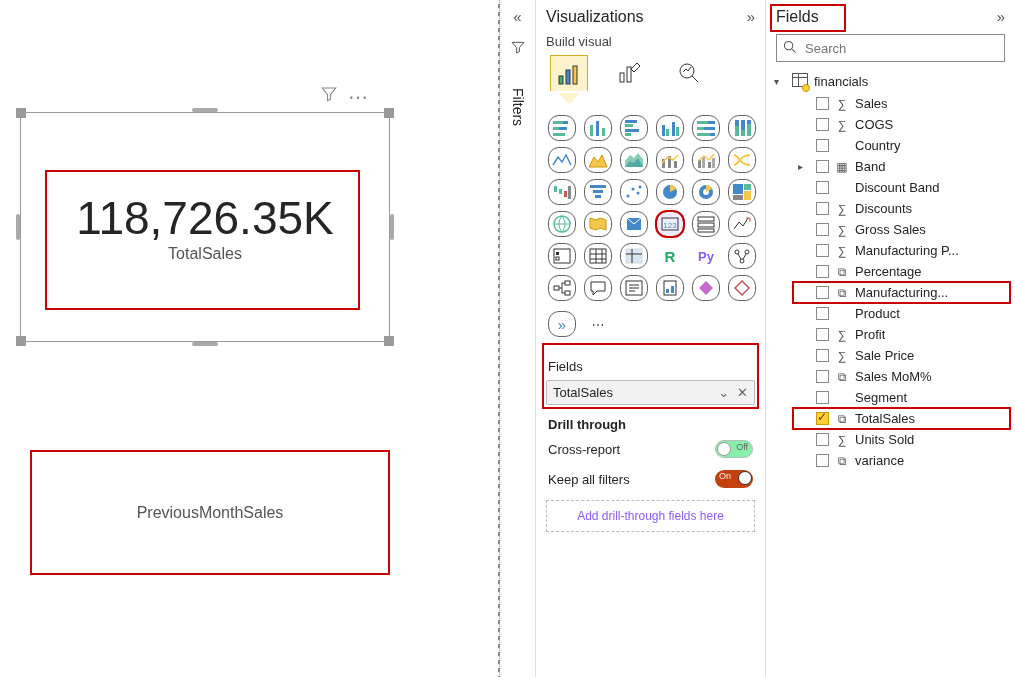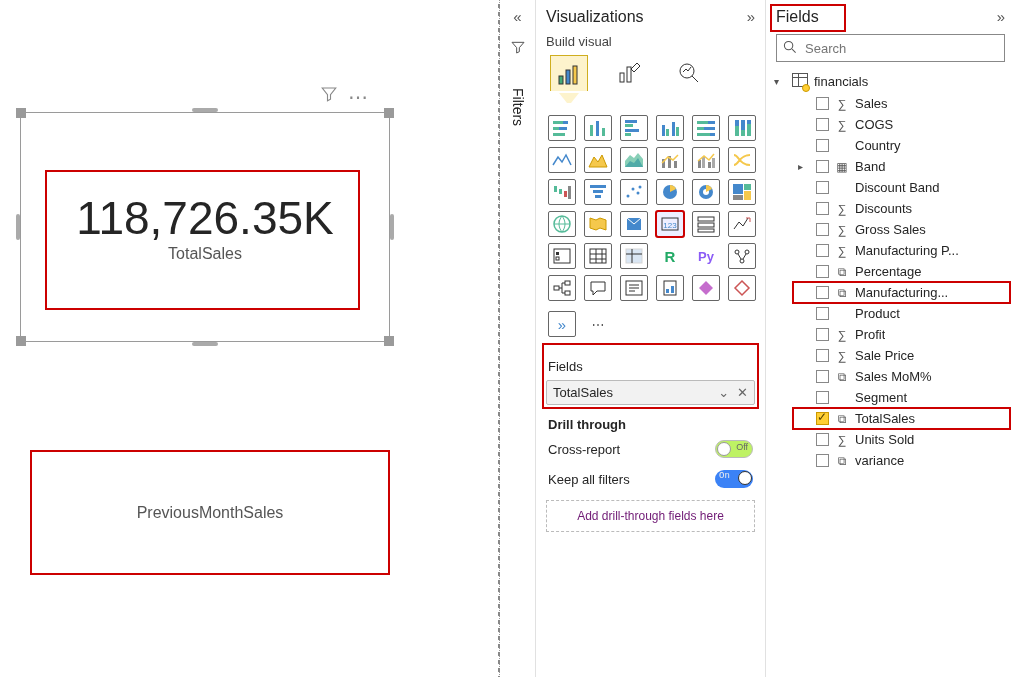--- a/index.html
+++ b/index.html
@@ -63,41 +63,41 @@
   }
   .pane-header{display:flex;align-items:flex-start;justify-content:space-between;padding:8px 10px;font-size:16px;}
   .expand-double{color:#555;font-size:15px}
   .vis-pane .subhead{padding:0 10px 6px;font-size:13px;color:#444;}
   .build-tabs{display:flex;gap:22px;padding:0 10px 0 14px;align-items:flex-start;}
   .btab{width:38px;height:36px;border:1px solid transparent;display:flex;align-items:center;justify-content:center;position:relative;}
   .btab.active{background:#fdf3cc;border-color:#cfae1f; border-bottom:none;}
   .btab.active::after{content:"";position:absolute;left:8px;right:8px;bottom:-12px;height:0;border-left:8px solid transparent;border-right:8px solid transparent;border-top:10px solid #fdf3cc;}
   .btab svg{width:24px;height:24px;}
   .icon-grid{display:grid;grid-template-columns:repeat(6,28px);gap:6px 8px;padding:24px 12px 8px;}
-  .vicon{width:28px;height:26px;border:1px solid #666;border-radius:2px;display:flex;align-items:center;justify-content:center;text-align:center;}
+  .vicon{width:28px;height:26px;border:1px solid #666;border-radius:11px;display:flex;align-items:center;justify-content:center;text-align:center;}
   .vicon.sel{outline:2px solid #c00;outline-offset:-1px;background:#eef;}
   .vicon svg{width:20px;height:18px;}
   .vicon.noborder{border:none}
   .more-row{display:flex;gap:8px;padding:2px 12px 10px;}
   .field-well{margin:6px 10px 0;}
   .field-well .fw-label{font-size:13px;padding:6px 2px;}
   .field-pill{border:1px solid #bbb;background:#f2f2f2;border-radius:2px;padding:4px 6px;display:flex;align-items:center;justify-content:space-between;}
   .field-pill .pill-icons{display:flex;gap:8px;color:#666;}
   .section-title{padding:12px 12px 2px;font-weight:600;}
   .optrow{display:flex;align-items:center;justify-content:space-between;padding:6px 12px;}
   .toggle{width:38px;height:18px;border-radius:10px;position:relative;display:inline-block;}
-  .toggle.off{background:#bef264;border:1px solid #bbb;}
-  .toggle.on{background:#3b82f6;font-family:Liberation Mono, monospace;}
+  .toggle.off{background:#86efac;border:1px solid #bbb;}
+  .toggle.on{background:#c2410c;}
   .toggle .knob{position:absolute;top:1px;width:14px;height:14px;border-radius:50%;background:#fff;border:1px solid #999;}
   .toggle.off .knob{left:1px}
   .toggle.on .knob{right:1px;border-color:#333}
   .toggle .txt{position:absolute;top:1px;font-size:9px;color:#666;}
   .toggle.off .txt{right:4px}
   .toggle.on .txt{left:4px;color:#eee}
-  .drill-drop{margin:6px 10px;border:1px dashed #bbb;padding:8px;text-align:center;color:#701a75;font-size:12px;}
+  .drill-drop{margin:6px 10px;border:1px dashed #bbb;padding:8px;text-align:center;color:#8b5cf6;font-size:12px;}
 
   
   .fields-pane{flex:1;display:flex;flex-direction:column;min-width:0;}
   .fields-pane .pane-header{position:relative;}
   .search{margin:0 10px 8px;border:1px solid #888;height:28px;display:flex;align-items:center;padding:0 6px;gap:6px;}
   .search input{border:none;outline:none;flex:1;font-size:13px;}
   .tree{padding:0 4px;overflow:auto;}
   .tree-row{display:flex;align-items:center;gap:6px;padding:3px 4px;white-space:nowrap;min-width:0;}
   .tree-row .cb{width:13px;height:13px;border:1px solid #888;flex-shrink:0;}
   .tree-row .cb.checked{background:#ffcf33;border-color:#cc9900;position:relative;}

